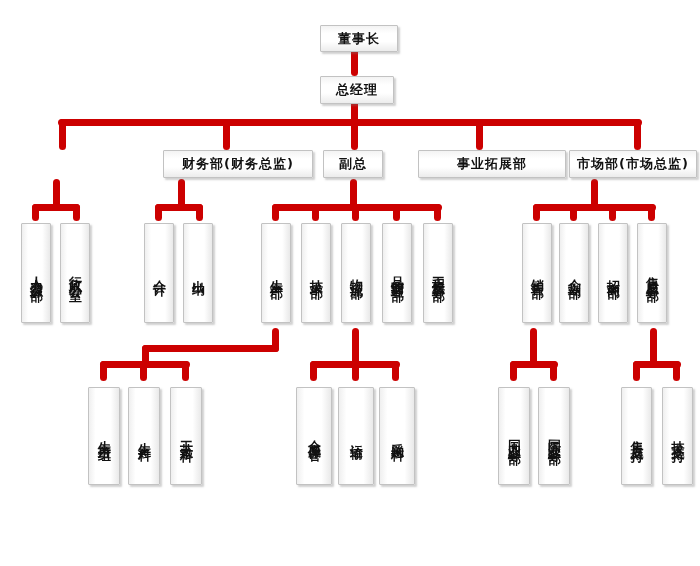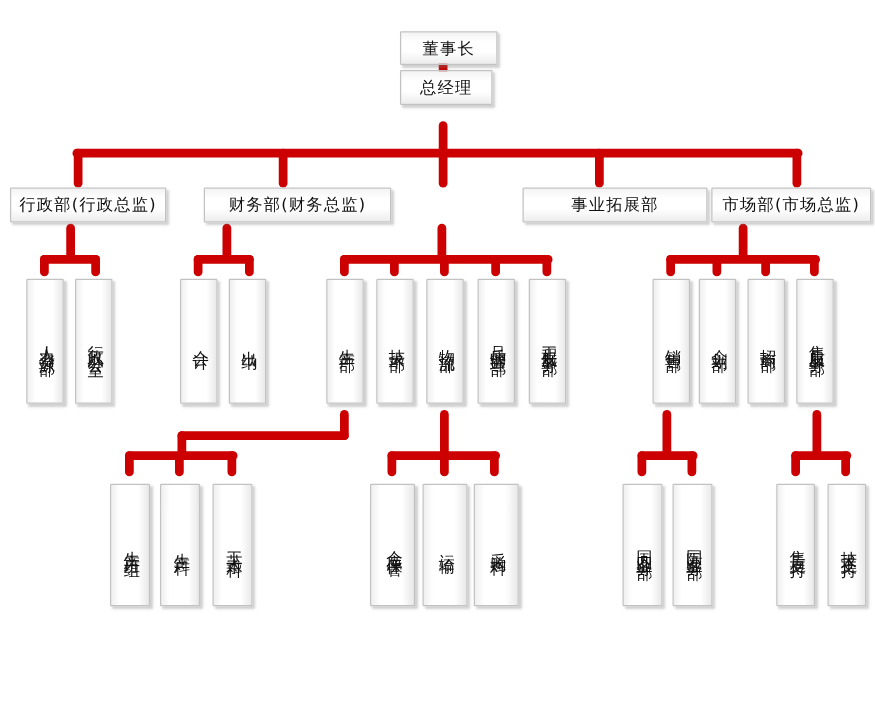--- a/index.html
+++ b/index.html
@@ -5,21 +5,21 @@
   html,body{margin:0;padding:0;background:#ffffff;}
   .stage{
     position:relative;width:700px;height:566px;background:#ffffff;overflow:hidden;
     font-family:"DejaVu Sans","Liberation Sans",sans-serif;
   }
   
   .hbox,.vbox{
     position:absolute;box-sizing:border-box;
     border:1px solid #c2c2c2;border-radius:1px;
     display:flex;align-items:center;justify-content:center;
-    color:#111;font-weight:normal;
+    color:#111;font-weight:bold;
     box-shadow:2px 2px 2px rgba(120,120,120,0.35);
   }
   .hbox{
     background:linear-gradient(180deg,#f3f3f3 0%,#ffffff 30%,#ffffff 62%,#ececec 100%);
     font-size:13px;letter-spacing:1px;white-space:nowrap;
   }
   .vbox{
     background:linear-gradient(90deg,#efefef 0%,#ffffff 22%,#ffffff 72%,#e9e9e9 100%);
     writing-mode:vertical-rl;text-orientation:upright;
     font-size:13px;letter-spacing:3px;
@@ -86,24 +86,24 @@
   <i class="c" style="left:510px;top:361px;width:48px;height:7px"></i>
   <i class="c" style="left:510px;top:361px;width:7px;height:20px"></i>
   <i class="c" style="left:550px;top:361px;width:7px;height:20px"></i>
 
   <i class="c" style="left:650px;top:328px;width:7px;height:40px"></i>
   <i class="c" style="left:633px;top:361px;width:48px;height:7px"></i>
   <i class="c" style="left:633px;top:361px;width:7px;height:20px"></i>
   <i class="c" style="left:673px;top:361px;width:7px;height:20px"></i>
 
   <div class="hbox" style="left:320px;top:25px;width:78px;height:27px">董事长</div>
-  <div class="hbox" style="left:320px;top:56px;width:74px;height:28px">总经理</div>
+  <div class="hbox" style="left:320px;top:76px;width:74px;height:28px">总经理</div>
 
-  <div class="hbox" style="left:8px;top:150px;width:125px;height:28px">行政部(行政总监)</div>
   <div class="hbox" style="left:163px;top:150px;width:150px;height:28px">财务部(财务总监)</div>
+  <div class="hbox" style="left:323px;top:150px;width:60px;height:28px">副总</div>
   <div class="hbox" style="left:418px;top:150px;width:148px;height:28px">事业拓展部</div>
   <div class="hbox" style="left:569px;top:150px;width:128px;height:28px">市场部(市场总监)</div>
 
   <div class="vbox" style="left:21px;top:223px;width:30px;height:100px">人力资源部</div>
   <div class="vbox" style="left:60px;top:223px;width:30px;height:100px">行政办公室</div>
   <div class="vbox" style="left:144px;top:223px;width:30px;height:100px">会计</div>
   <div class="vbox" style="left:183px;top:223px;width:30px;height:100px">出纳</div>
   <div class="vbox" style="left:261px;top:223px;width:30px;height:100px">生产部</div>
   <div class="vbox" style="left:301px;top:223px;width:30px;height:100px">技术部</div>
   <div class="vbox" style="left:341px;top:223px;width:30px;height:100px">物流部</div>

